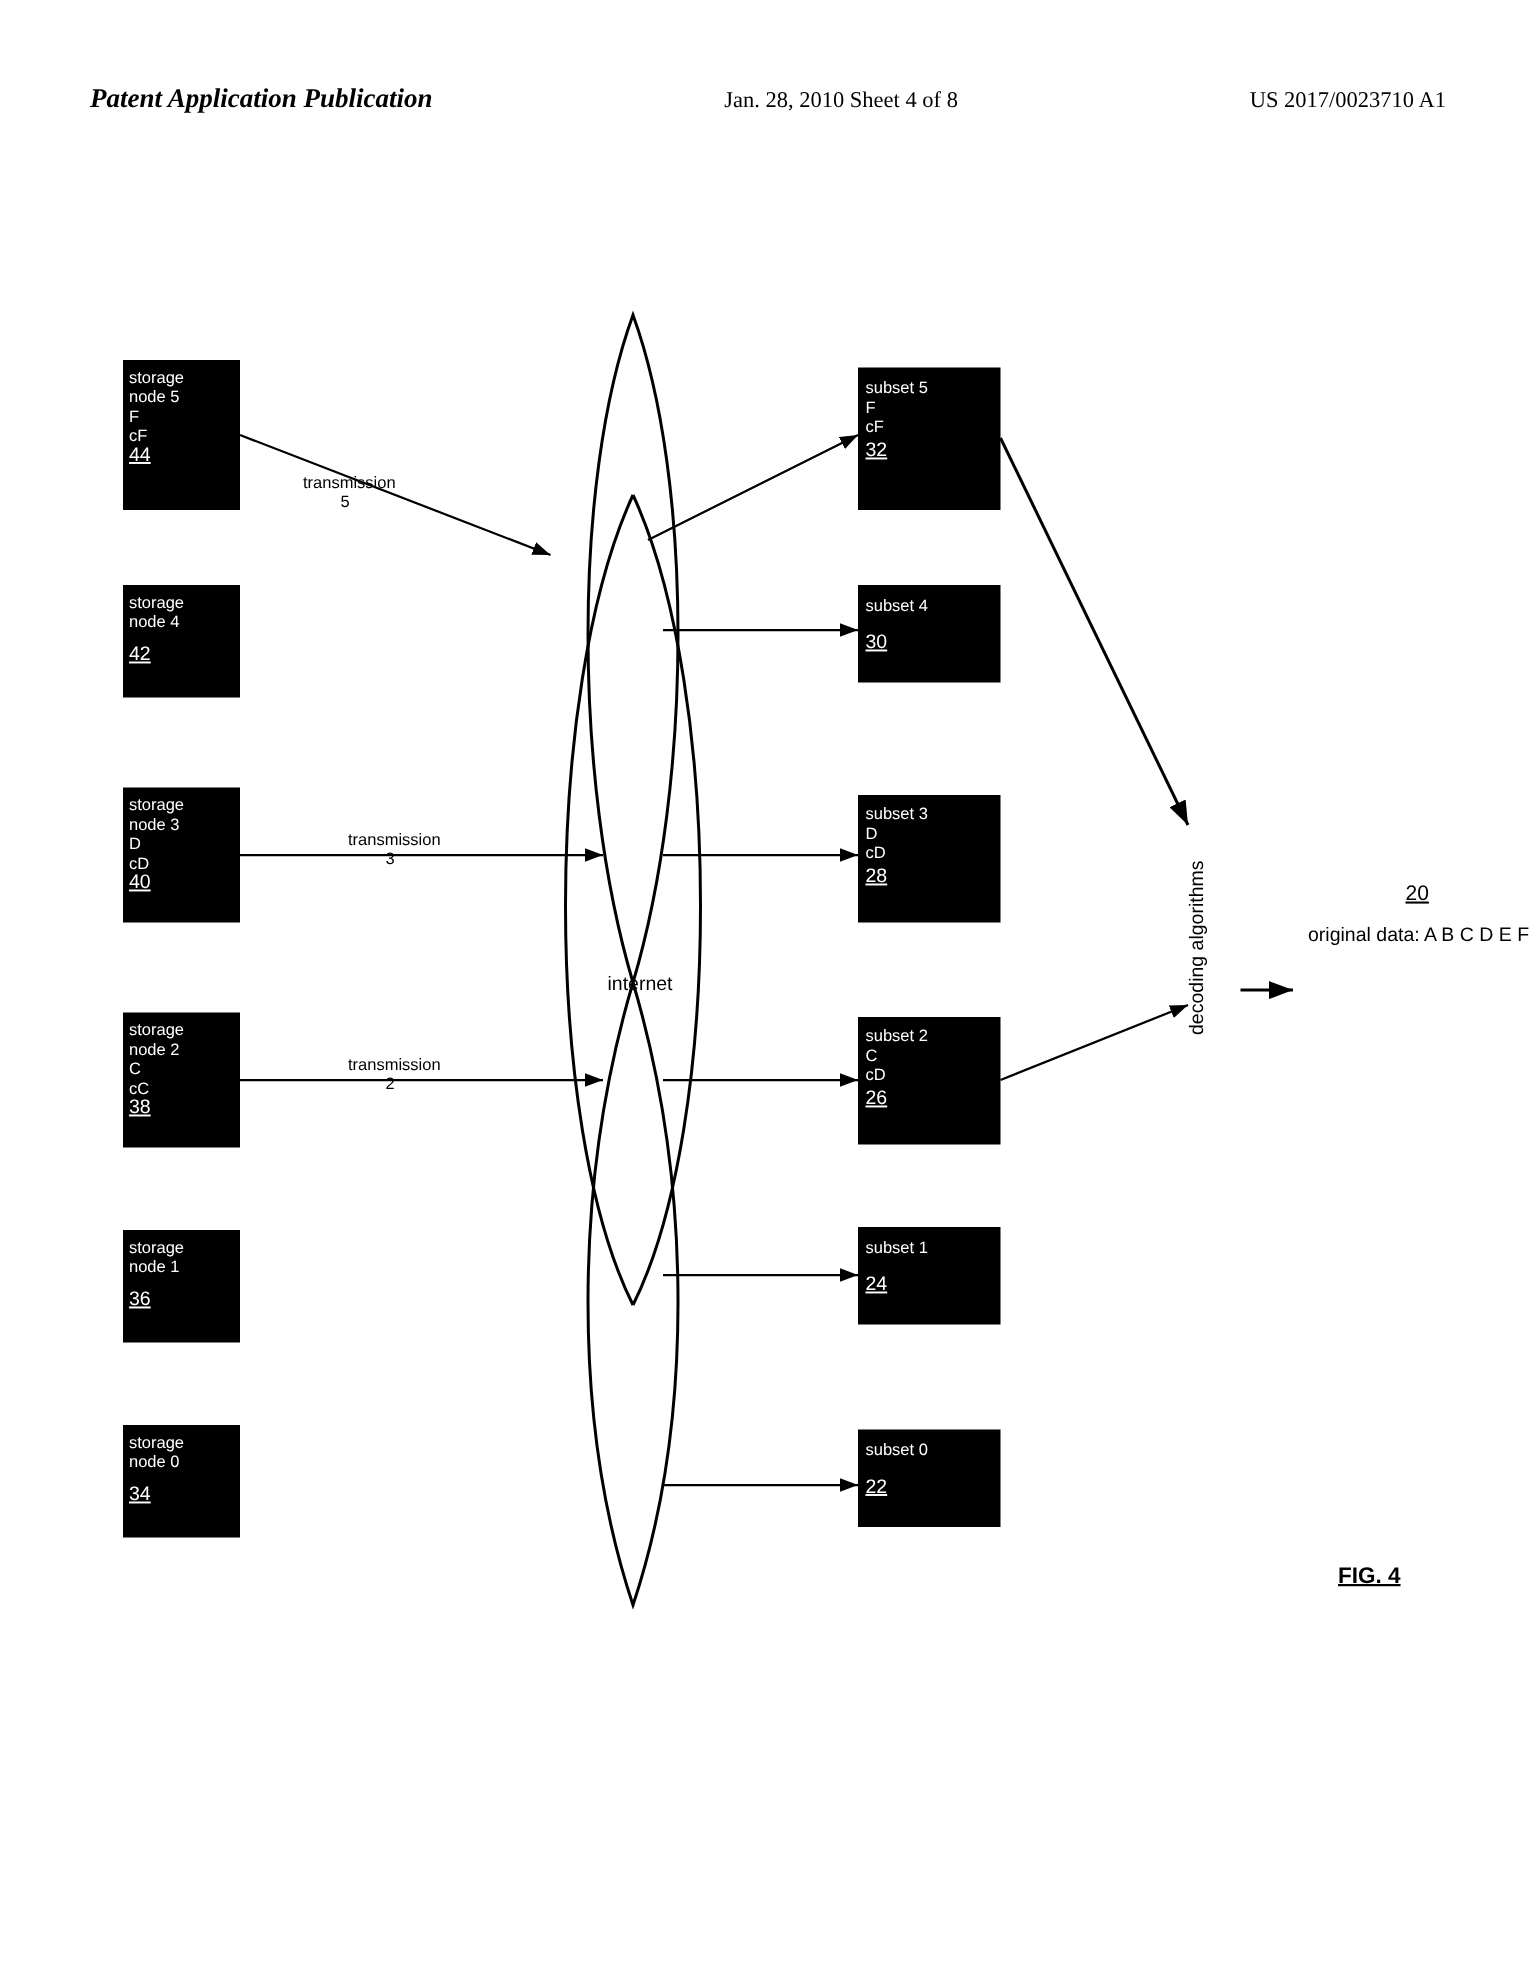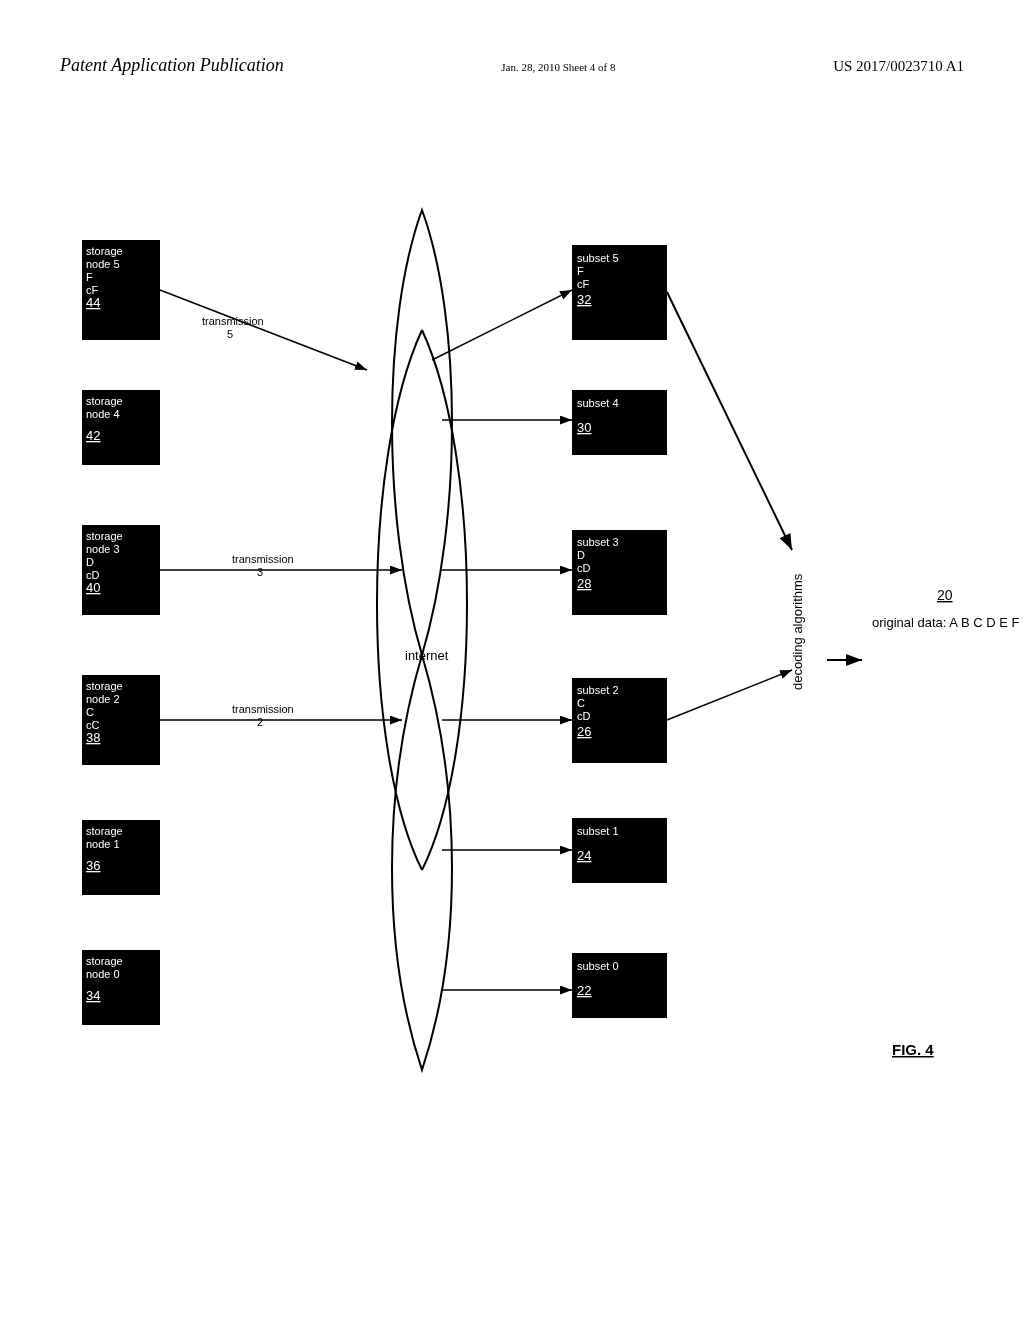--- a/index.html
+++ b/index.html
@@ -18,25 +18,25 @@
       top: 55px;
       left: 0;
       right: 0;
       display: flex;
       align-items: baseline;
       padding: 0 60px;
       justify-content: space-between;
     }
     .header-left {
       font-size: 18px;
-      font-weight: normal;
+      font-weight: bold;
       font-style: italic;
     }
     .header-center {
-      font-size: 11px;
+      font-size: 15px;
     }
     .header-right {
       font-size: 15px;
     }
 
     
     .diagram {
       position: absolute;
       top: 170px;
       left: 60px;

